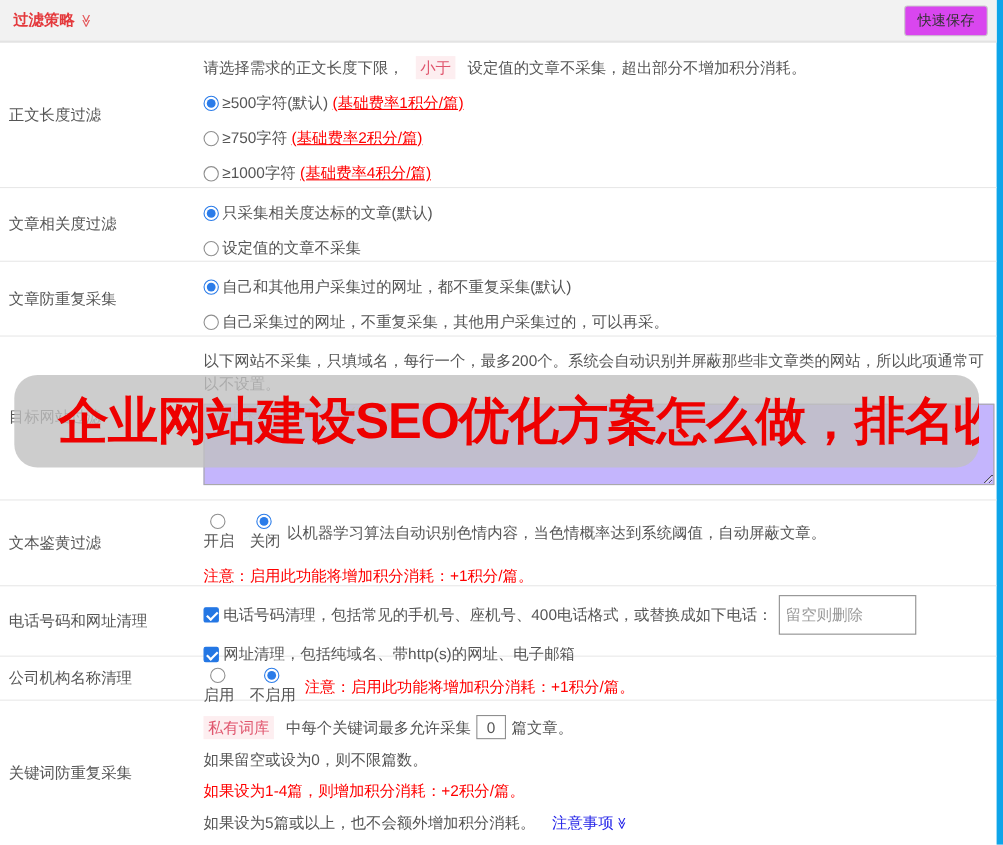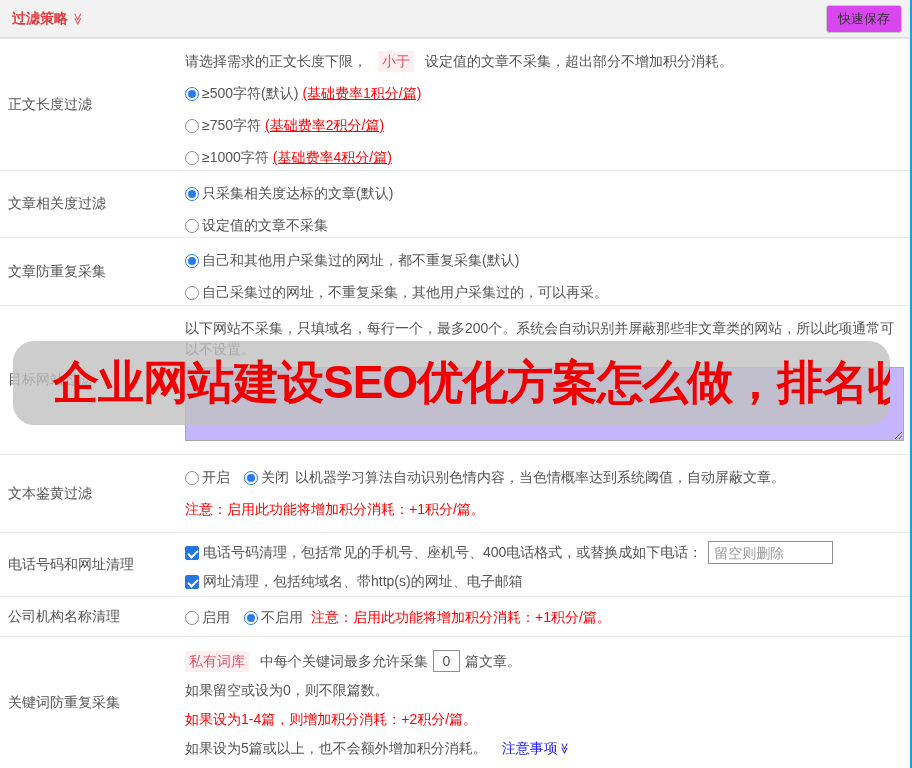--- a/index.html
+++ b/index.html
@@ -1,21 +1,21 @@
 <!DOCTYPE html>
 <html><head>
 <meta charset="utf-8">
 <style>
   * { margin:0; padding:0; box-sizing:border-box; }
   html,body { width:912px; height:768px; overflow:hidden; }
   body {
     font-family:"Liberation Sans","DejaVu Sans",sans-serif;
     font-size:14px; color:#555; background:#fff; position:relative;
   }
-  .page { width:912px; height:768px; border-right:2px solid #0ea5e9; position:relative; }
+  .page { width:912px; height:768px; border-right:6px solid #0ea5e9; position:relative; }
 
   
   .topbar {
     height:38px; background:#f2f2f2; border-bottom:1px solid #ddd;
     display:flex; align-items:center; justify-content:space-between;
     padding:0 8px 0 12px;
   }
   .topbar-title { color:#e4393c; font-weight:bold; cursor:pointer; display:flex; align-items:center; gap:4px; }
   .chev-down { display:inline-block; transform:rotate(90deg); font-size:12px; font-weight:normal; color:#e4595c; }
   .save-btn {
@@ -61,24 +61,24 @@
     border:solid #fff; border-width:0 2px 2px 0; transform:rotate(45deg);
   }
 
   .red { color:#ff0000; }
   .red-u { color:#ff0000; text-decoration:underline; margin-left:4px; }
   .hl {
     background:#fdeef0; color:#e0566e; padding:1px 4px; margin:0 11px;
     display:inline-block; line-height:19px;
   }
   .hl.first { margin-left:0; }
-  .gap { margin-right:14px; display:inline-flex; align-items:center; }
+  .gap { margin-right:14px; display:inline-flex; align-items:center;flex-direction:column; }
 
   .phone-input {
-    width:125px; height:23px; border:1px solid #8f8f8f; margin-left:6px;
+    width:125px; height:36px; border:1px solid #8f8f8f; margin-left:6px;
     font-family:inherit; font-size:14px; padding:0 5px; color:#555;
   }
   .phone-input::placeholder { color:#999; }
   .count-input {
     width:27px; height:22px; border:1px solid #8f8f8f; margin:0 5px;
     text-align:center; font-family:inherit; font-size:14px; color:#555;
   }
   .site-textarea {
     width:719px; height:74px; margin-top:5px; border:1px solid #a9a9a9;
     font-family:inherit; font-size:14px; color:#555; padding:0 6px;

